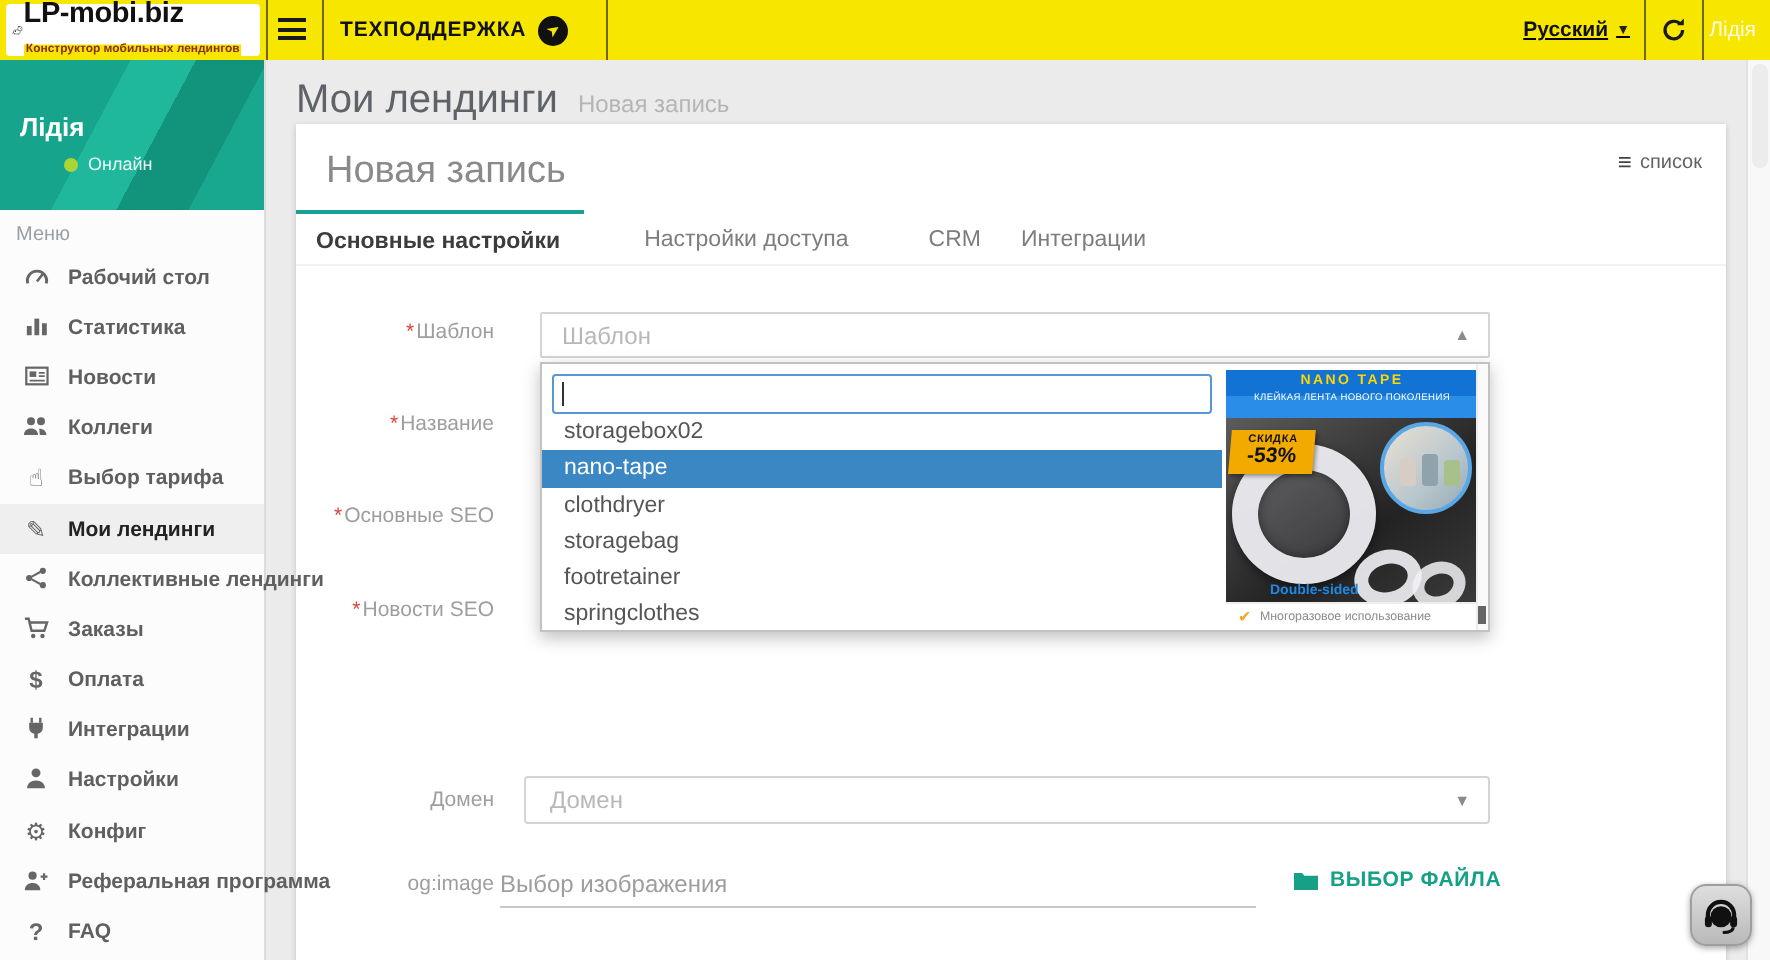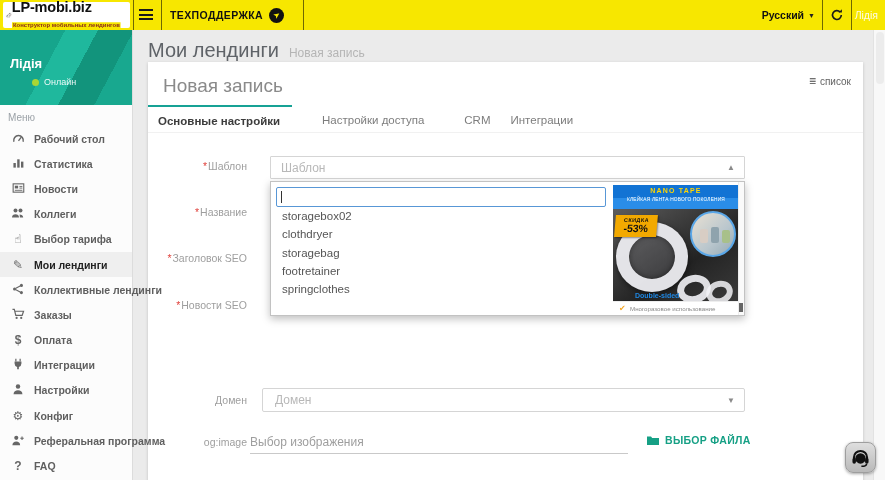--- a/index.html
+++ b/index.html
@@ -12,21 +12,21 @@
   .logo-box { position:absolute; left:3px; top:2px; width:127px; height:26px; background:#fff; border-radius:2px; display:flex; align-items:center; padding-left:3px; cursor:pointer; }
   .logo-txt { position:relative; line-height:1; }
   .logo-title { font-size:14.5px; font-weight:bold; color:#111; letter-spacing:-.2px; display:block; }
   .logo-tagline { display:inline-block; margin-top:1px; background:#f7e700; color:#8a2c1c; font-size:6.5px; font-weight:bold; transform:scale(.92); transform-origin:left; white-space:nowrap; padding:0 1px; }
   .burger { position:absolute; left:139px; top:9px; width:14px; cursor:pointer; }
   .burger i { display:block; height:2px; background:#1a1a1a; margin-bottom:2.5px; }
   .support { position:absolute; left:170px; top:0; height:30px; width:125px; display:flex; align-items:center; gap:6px; cursor:pointer; }
   .support-label { font-size:10.5px; font-weight:bold; color:#111; letter-spacing:.4px; }
   .tg { width:15px; height:15px; border-radius:50%; background:#111; color:#f7e700; display:flex; align-items:center; justify-content:center; font-size:8px; }
   .tg span { transform:rotate(-35deg) translateX(.5px); }
-  .lang { position:absolute; right:70px; top:0; height:30px; display:flex; align-items:center; gap:4px; cursor:pointer; }
+  .lang { position:absolute; right:70px; top:0; height:30px; display:flex; align-items:center; gap:4px; cursor:pointer;text-decoration:underline; }
   .lang-label { font-size:10.5px; font-weight:bold; color:#111; }
   .lang-caret { font-size:7px; color:#222; }
   .refresh { position:absolute; left:830px; top:8px; cursor:pointer; }
   .tb-user { position:absolute; right:7px; top:0; height:30px; display:flex; align-items:center; font-size:10.5px; color:#fdfbe8; cursor:pointer; }
 
   
   .sidebar { position:absolute; left:0; top:30px; width:133px; height:450px; background:#fcfcfc; border-right:1px solid #dcdcdc; z-index:20; }
   .profile { position:absolute; left:0; top:0; width:100%; height:75px;
     background:linear-gradient(118deg,#16a58c 0%,#16a58c 38%,#1fb89d 38%,#1fb89d 57%,#12947c 57%,#12947c 78%,#18a88f 78%); }
   .profile-name { position:absolute; left:10px; top:26px; color:#fff; font-weight:bold; font-size:13px; }
@@ -276,36 +276,37 @@
 
       <div class="tabs">
         <div class="tab active"><span>Основные настройки</span></div>
         <div class="tab t2"><span>Настройки доступа</span></div>
         <div class="tab t3"><span>CRM</span></div>
         <div class="tab"><span>Интеграции</span></div>
       </div>
 
       <div class="f-label" style="top:98px"><span class="req">*</span><span>Шаблон</span></div>
       <div class="f-label" style="top:144px"><span class="req">*</span><span>Название</span></div>
-      <div class="f-label" style="top:190px"><span class="req">*</span><span>Заголовок SEO</span></div>
+      <div class="f-label" style="top:190px"><span class="req">*</span><span>Основные SEO</span></div>
       <div class="f-label" style="top:237px"><span class="req">*</span><span>Новости SEO</span></div>
       <div class="f-label" style="top:332px"><span>Домен</span></div>
       <div class="f-label" style="top:374px"><span>og:image</span></div>
 
       <div class="select-box" style="left:122px;top:94px;width:475px;height:23px">
         <span class="select-ph">Шаблон</span>
         <span class="select-caret">▲</span>
       </div>
 
       <div class="dropdown">
         <div class="dd-search">
             <span class="caret-bar"></span>
           </div>
         <div class="dd-options">
           <div class="dd-opt">storagebox02</div>
+          <div class="dd-opt selected">nano-tape</div>
           <div class="dd-opt">clothdryer</div>
           <div class="dd-opt">storagebag</div>
           <div class="dd-opt">footretainer</div>
           <div class="dd-opt">springclothes</div>
         </div>
 
         <div class="preview">
           <div class="tp-head">
             <span class="tp-title">NANO TAPE</span>
             <span class="tp-sub">КЛЕЙКАЯ ЛЕНТА НОВОГО ПОКОЛЕНИЯ</span>

